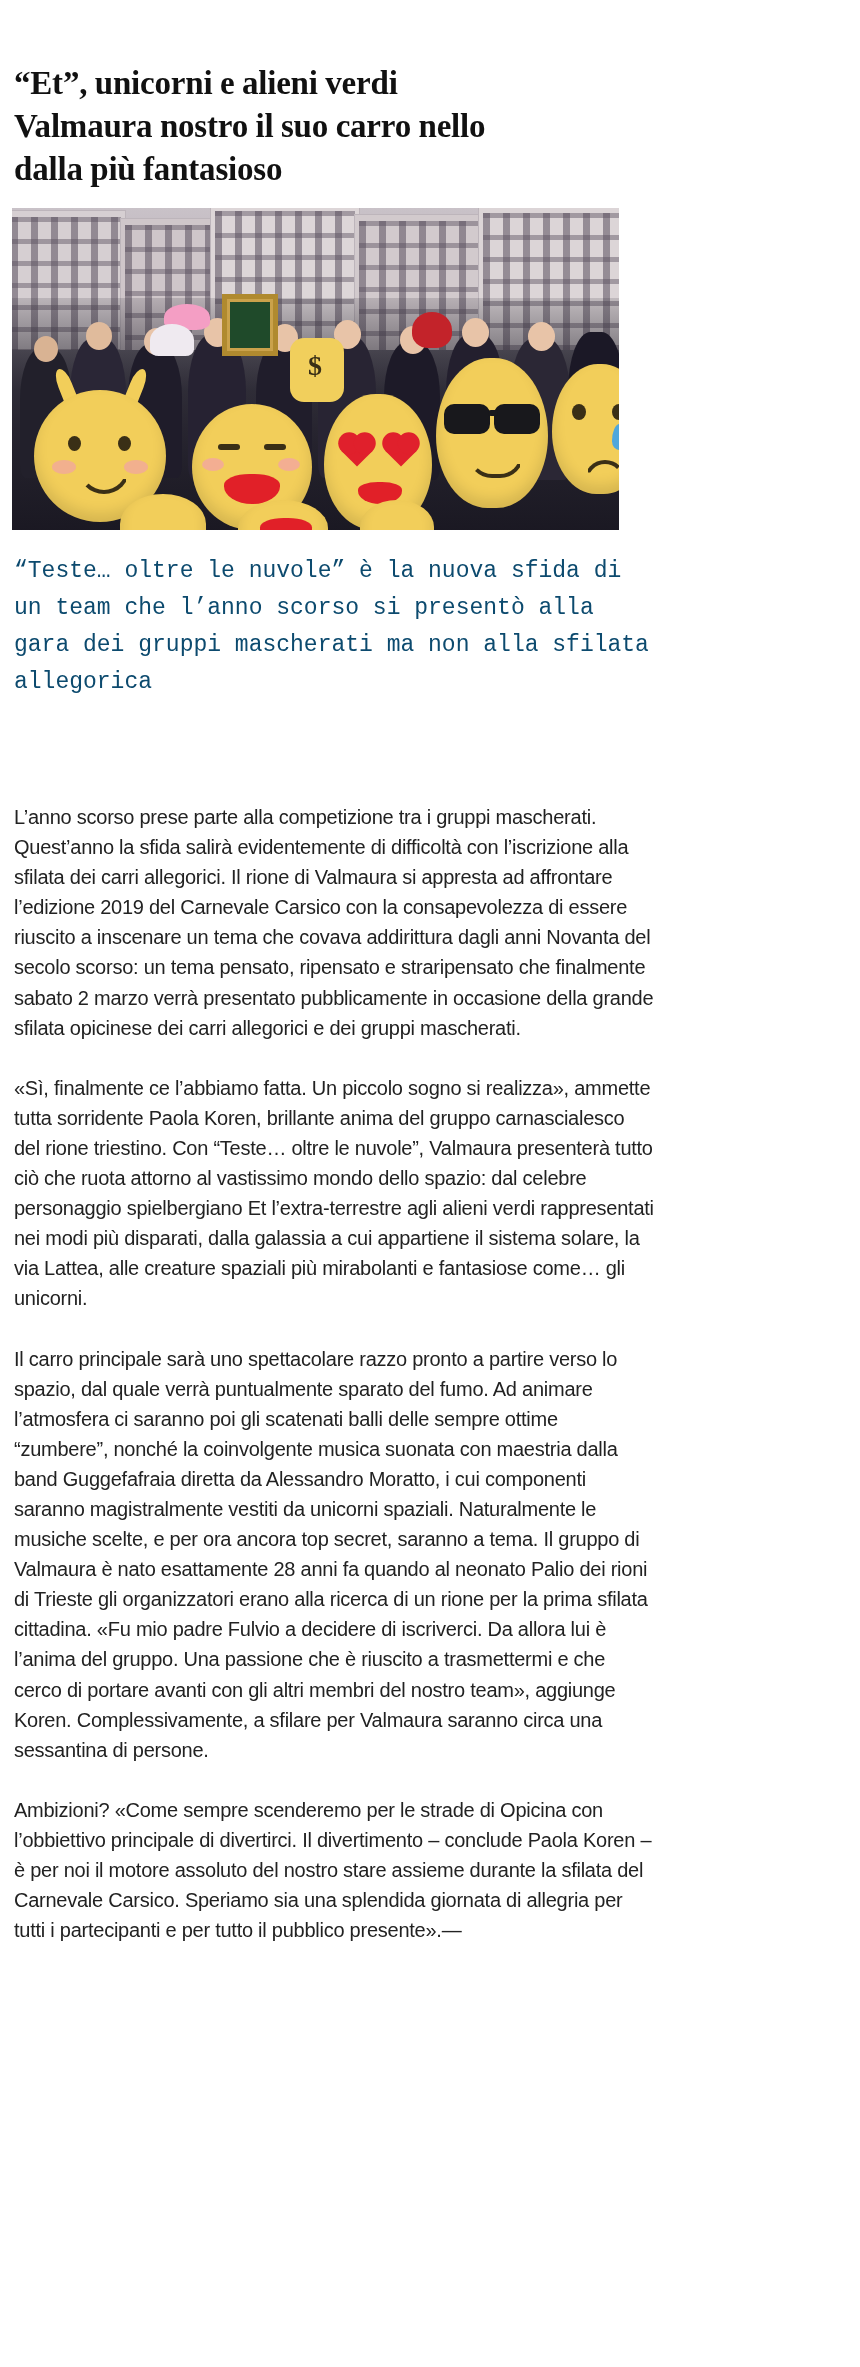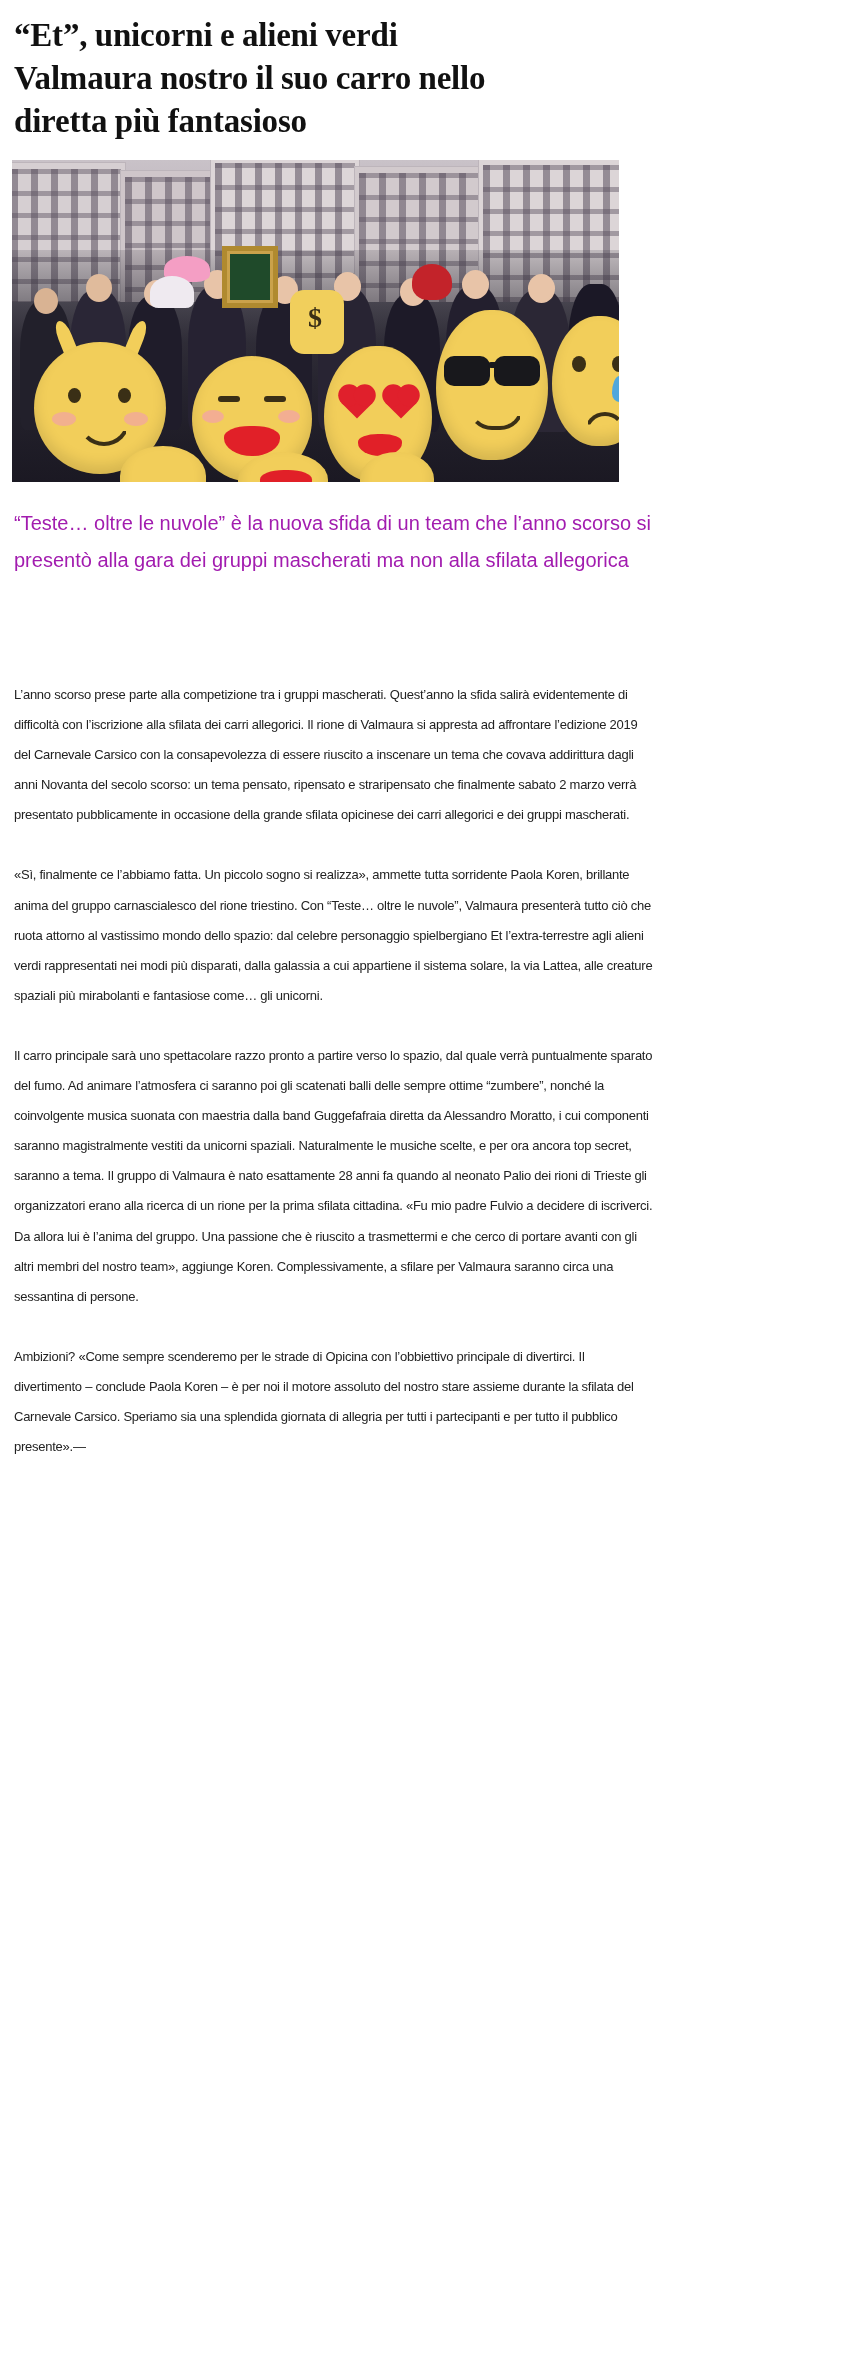--- a/index.html
+++ b/index.html
@@ -11,20 +11,21 @@
     width: 860px;
     height: 2367px;
     overflow: hidden;
     font-family: "Liberation Sans", sans-serif;
     -webkit-font-smoothing: antialiased;
   }
   .page {
     width: 860px;
     box-sizing: border-box;
     padding: 0;
+    margin-top: 48px;
   }
   
   .headline {
     font-family: "Liberation Serif", "DejaVu Serif", serif;
     font-weight: bold;
     font-size: 33px;
     line-height: 43px;
     color: #111111;
     letter-spacing: -0.2px;
     margin: 0;
@@ -138,53 +139,53 @@
     background: #e8c4a8;
   }
   .hat { position: absolute; border-radius: 50% 50% 20% 20%; }
   .tear {
     position: absolute;
     background: #4fa7dc;
     border-radius: 50% 50% 50% 50% / 70% 70% 35% 35%;
   }
   
   .dek {
-    font-family: Liberation Sans, sans-serif;
-    font-size: 20px;
+    font-family: Liberation Mono, monospace;
+    font-size: 23px;
     line-height: 37px;
-    color: #a21caf;
+    color: #0c4a6e;
     margin: 0;
     padding: 23px 20px 0 14px;
     max-width: 640px;
   }
   
   .body-copy {
     padding: 0 20px 0 14px;
     margin-top: 101px;
   }
   .body-copy p {
     font-family: "Liberation Sans", sans-serif;
-    font-size: 13px;
+    font-size: 20px;
     line-height: 30.1px;
     color: #222222;
     margin: 0 0 30px 0;
     max-width: 640px;
     letter-spacing: -0.25px;
   }
   .body-copy p:last-child { margin-bottom: 0; }
 </style>
 </head>
 <body>
 
 <div class="page">
 
   <h1 class="headline">
     <span>“Et”, unicorni e alieni verdi</span><br>
     <span>Valmaura nostro il suo carro nello</span><br>
-    <span>diretta più fantasioso</span>
+    <span>dalla più fantasioso</span>
   </h1>
 
   <div class="photo-wrap">
     <div class="photo">
       <div class="sky"></div>
 
       <div class="bldg" style="left:-6px; top:2px; width:120px; height:150px;"></div>
       <div class="bldg" style="left:108px; top:10px; width:96px; height:142px; background:#cfc6ca;"></div>
       <div class="bldg" style="left:198px; top:-4px; width:150px; height:160px; background:#ddd6d8;"></div>
       <div class="bldg" style="left:342px; top:6px; width:130px; height:148px; background:#d2cacd;"></div>

